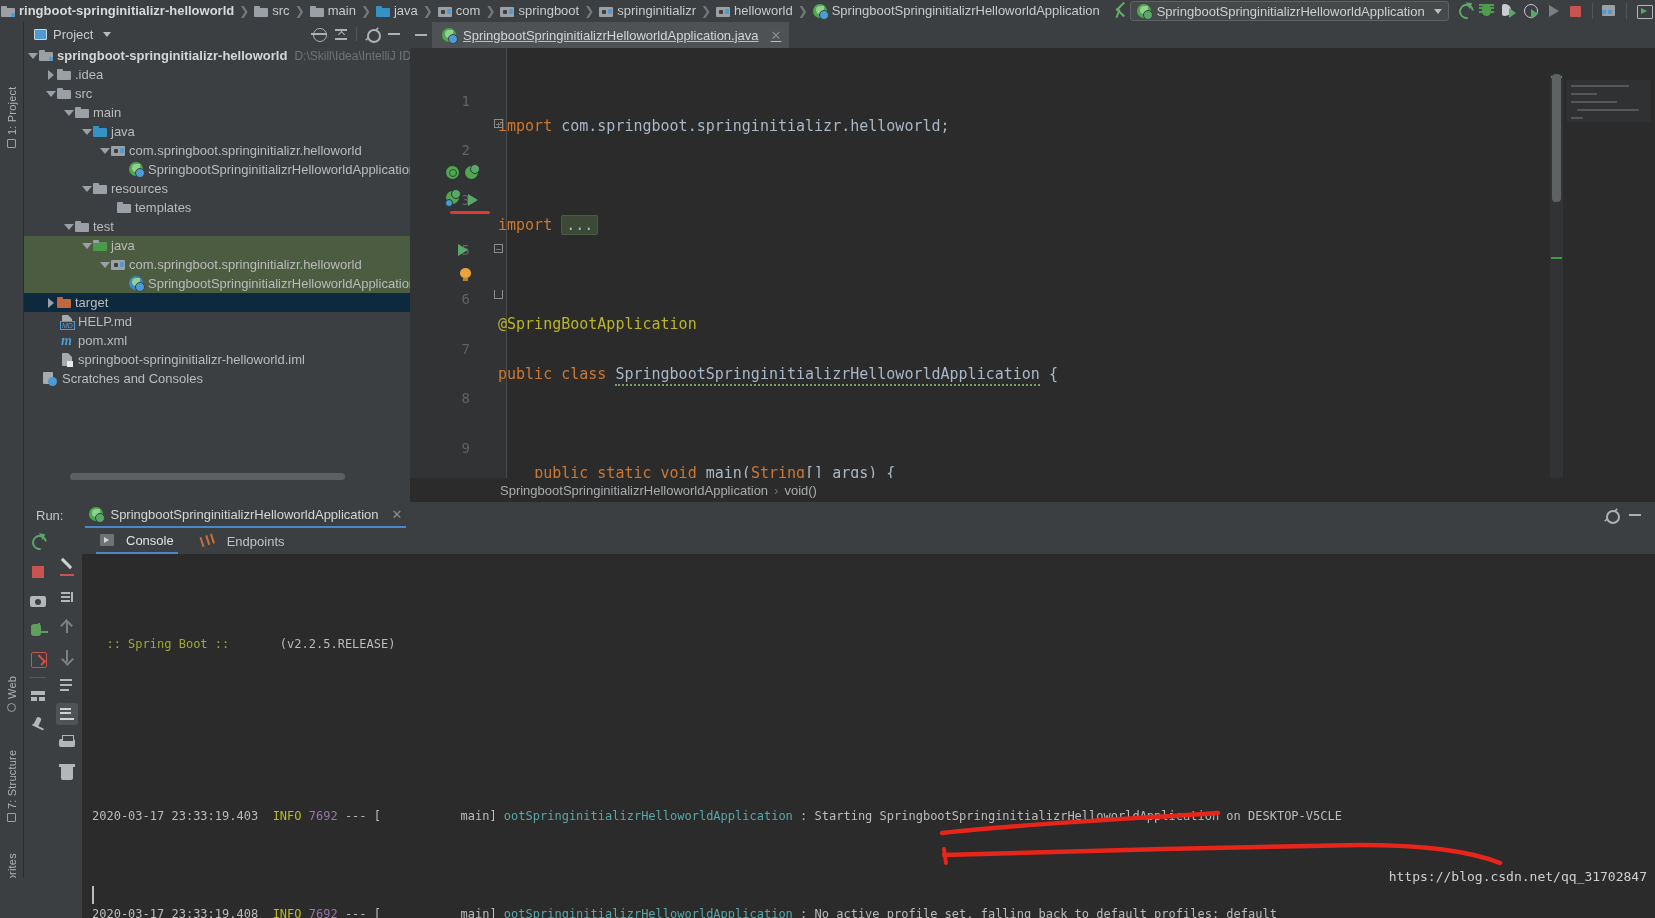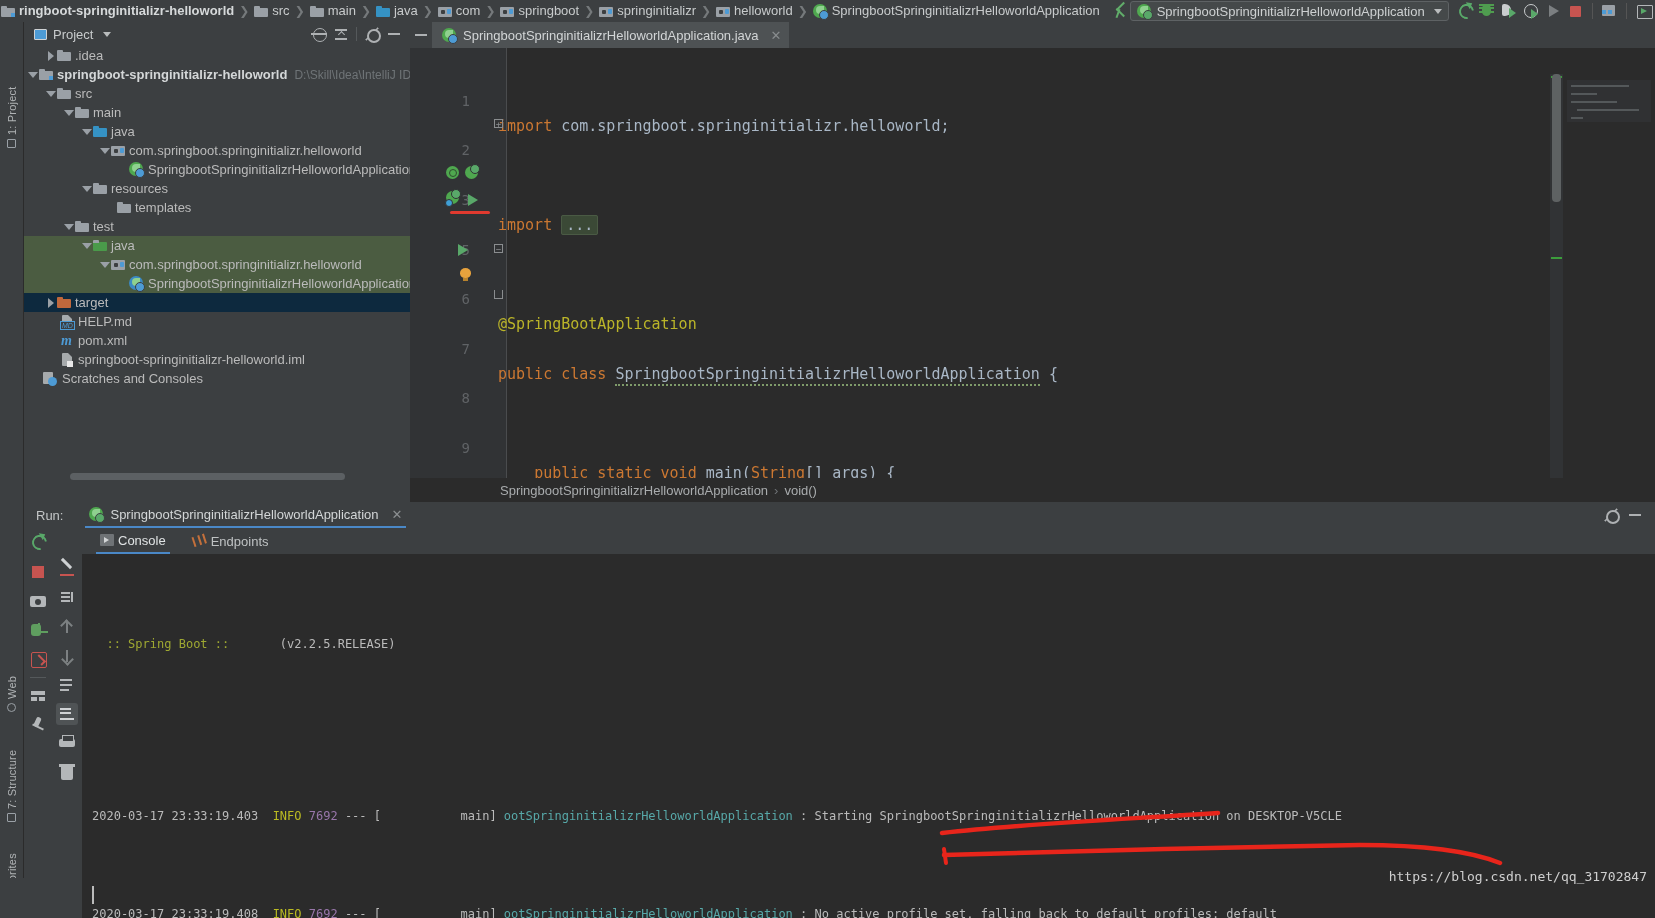--- a/index.html
+++ b/index.html
@@ -225,21 +225,21 @@
   .ic-scratch { width:15px;height:13px;position:relative;}
   .ic-scratch i{position:absolute;left:0;top:0;width:10px;height:12px;background:#a6aaac;border-radius:1px;}
   .ic-scratch i:after{content:"";position:absolute;right:-4px;bottom:-2px;width:9px;height:9px;border-radius:50%;background:#4d9bd5;}
 
   .proj-hscroll {
     position:absolute; left:46px; bottom:8px; width:275px; height:7px;
     background:#5c6063; border-radius:4px;
   }
 
   
-  .editor-wrap { position:absolute; left:410px; top:22px; width:1245px; height:466px; background:#2b2b2b; }
+  .editor-wrap { position:absolute; left:410px; top:22px; width:1245px; height:466px; background:#2b2b2b;text-decoration:underline; }
   .tabbar { height:26px; background:#3c3f41; display:flex; align-items:center; }
   .tabbar-min { width:22px; height:26px; position:relative; }
   .tabbar-min:before { content:""; position:absolute; left:5px; top:12px; width:12px; height:1.6px; background:#aeb1b3;}
   .etab {
     height:26px; display:flex; align-items:center; gap:6px; padding:0 8px 0 10px;
     background:#4e5254; font-size:13px; color:#d2d5d6; position:relative;
   }
   .etab .x { color:#888c8e; font-size:13px; margin-left:6px; }
 
   .code-area { position:absolute; left:0; top:26px; width:1245px; height:440px; background:#2b2b2b; }
@@ -355,21 +355,21 @@
   .r-print:before{content:"";position:absolute;left:3px;top:7px;width:16px;height:8px;background:#b4b7b9;border-radius:2px;}
   .r-print:after{content:"";position:absolute;left:6px;top:3px;width:10px;height:5px;border:1.7px solid #b4b7b9;background:#3c3f41;}
   .r-trash:before{content:"";position:absolute;left:5px;top:6px;width:12px;height:13px;background:#b4b7b9;border-radius:0 0 2px 2px;}
   .r-trash:after{content:"";position:absolute;left:3px;top:3px;width:16px;height:2.5px;background:#b4b7b9;}
 
   .console-tabs {
     position:absolute; left:58px; top:26px; width:1573px; height:26px;
     background:#3c3f41; display:flex; align-items:center; gap:18px; padding-left:14px;
     font-size:13px; color:#bfc2c3;
   }
-  .ct { display:flex; align-items:center; gap:4px; height:26px; padding:0 4px; }
+  .ct { display:flex; align-items:center; gap:12px; height:26px; padding:0 4px; }
   .ct.active { border-bottom:2px solid #4a88c7; color:#e0e3e4; }
   .ct-console-ic { width:14px;height:12px; background:#6f7376; position:relative; border-radius:1px;}
   .ct-console-ic:after{content:"";position:absolute;left:4px;top:3px;border-left:5px solid #d2d5d6;border-top:3px solid transparent;border-bottom:3px solid transparent;}
   .ct-endpoint-ic { width:15px;height:13px; position:relative;}
   .ct-endpoint-ic:before{content:"";position:absolute;left:1px;top:2px;width:2px;height:10px;background:#c4703b;transform:rotate(-18deg);
     box-shadow:6px 0 0 #c4703b, 11px 0 0 #c4703b;}
 
   .console {
     position:absolute; left:58px; top:52px; width:1573px; height:364px;
     background:#2b2b2b; overflow:hidden;
@@ -520,35 +520,35 @@
         <span class="pa pa-target"></span>
         <span class="pa pa-collapse"></span>
         <span style="width:1px;height:14px;background:#55595b;display:inline-block;margin:0 3px;"></span>
         <span class="pa pa-gear"></span>
         <span class="pa pa-min"></span>
       </span>
     </div>
 
     <div class="tree">
 
+      <div class="trow" style="padding-left:2px">
+        <span class="twist open"></span>
+        <span class="ic ic-folder src">
+            <i></i>
+          </span>
+        <span class="tlabel bold">springboot-springinitializr-helloworld</span>
+        <span class="tpath">D:\Skill\Idea\IntelliJ ID</span>
+      </div>
+
       <div class="trow" style="padding-left:20px">
         <span class="twist closed"></span>
         <span class="ic ic-folder">
             <i></i>
           </span>
         <span class="tlabel">.idea</span>
-      </div>
-
-      <div class="trow" style="padding-left:2px">
-        <span class="twist open"></span>
-        <span class="ic ic-folder src">
-            <i></i>
-          </span>
-        <span class="tlabel bold">springboot-springinitializr-helloworld</span>
-        <span class="tpath">D:\Skill\Idea\IntelliJ ID</span>
       </div>
 
       <div class="trow" style="padding-left:20px">
         <span class="twist open"></span>
         <span class="ic ic-folder">
             <i></i>
           </span>
         <span class="tlabel">src</span>
       </div>
 

